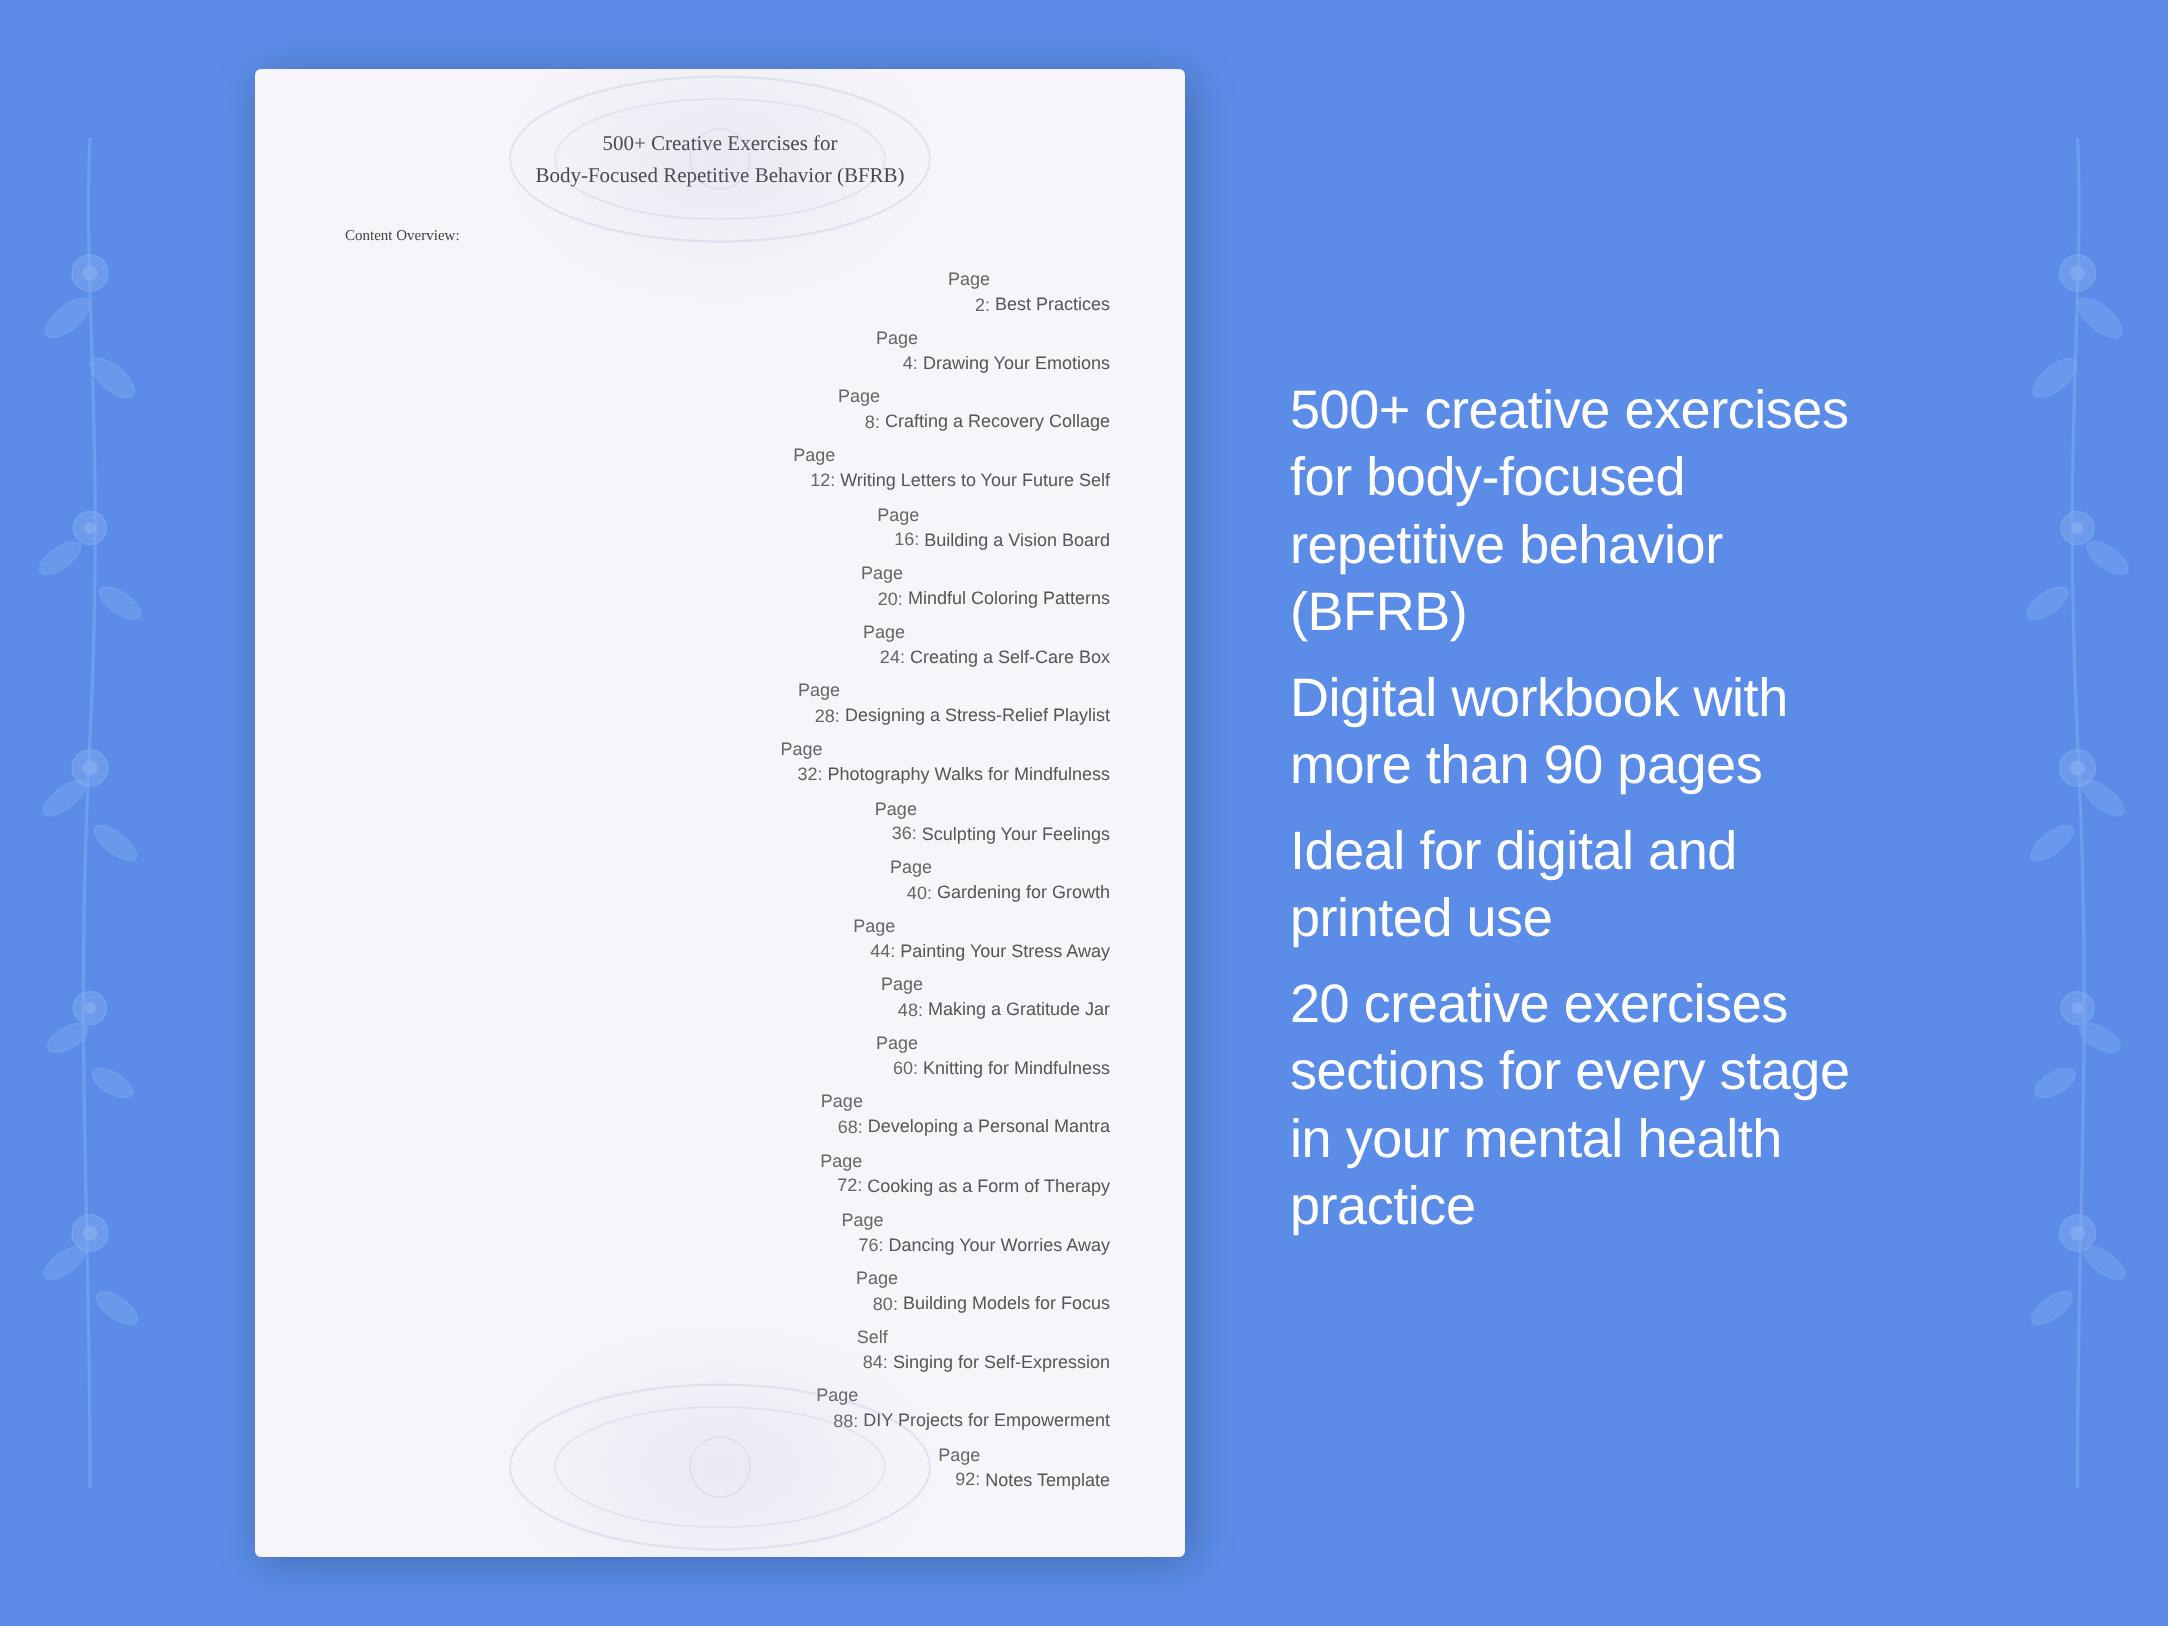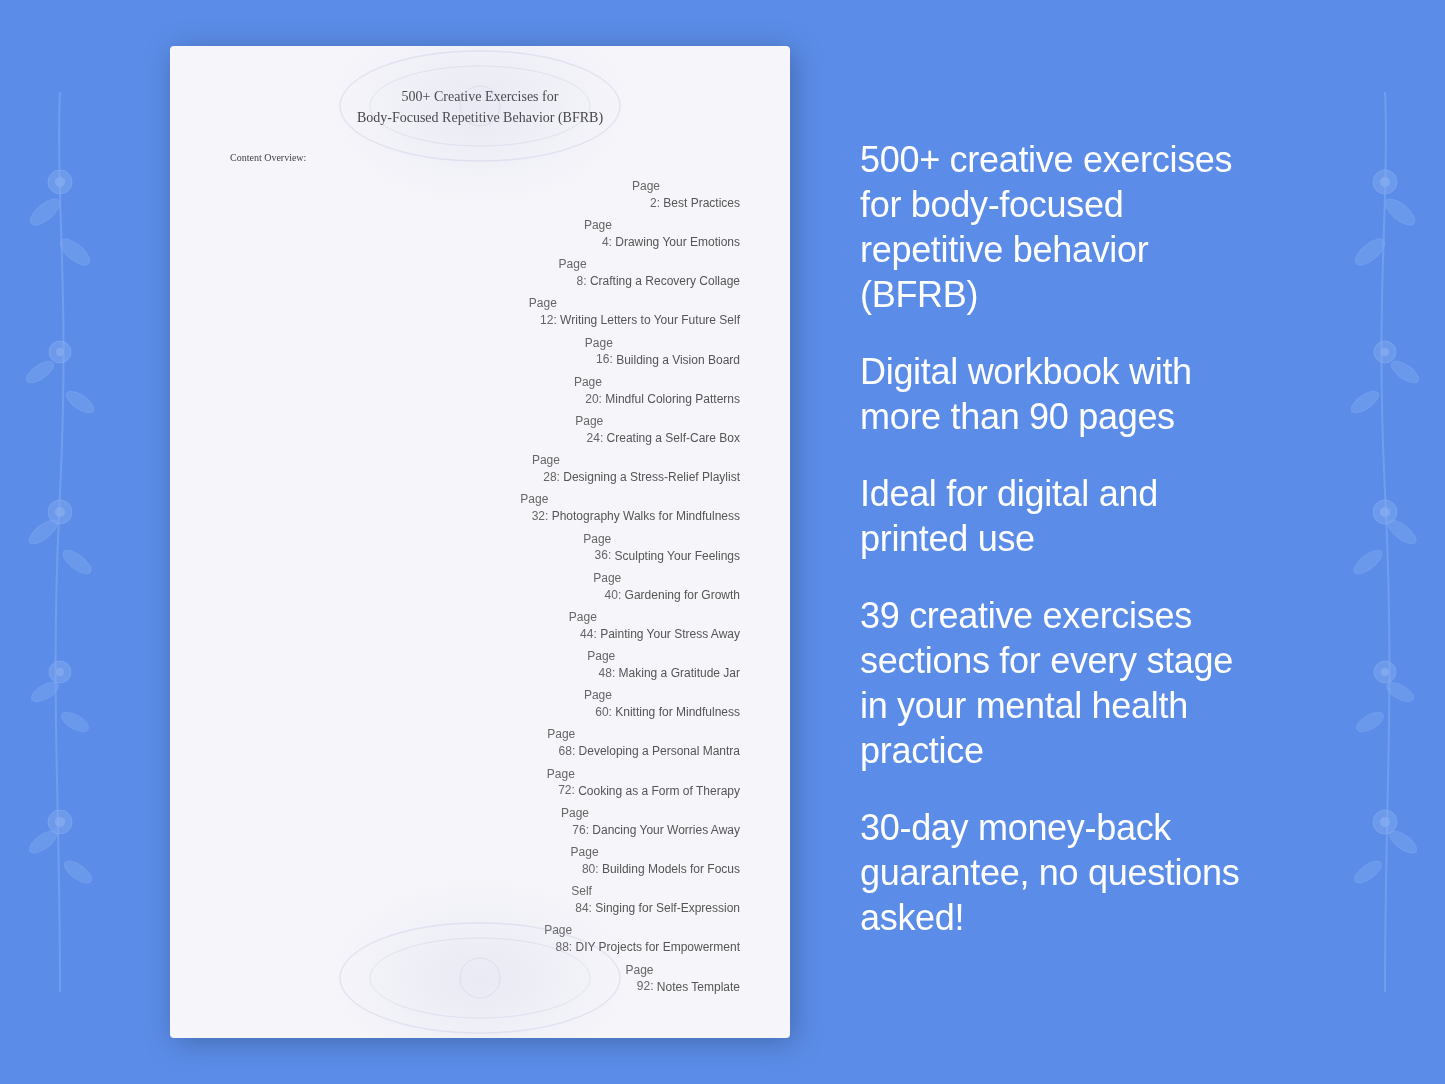--- a/index.html
+++ b/index.html
@@ -117,21 +117,21 @@
       color: #666;
     }
 
     
     .info-panel {
       flex: 1;
       padding: 40px 60px 40px 60px;
       display: flex;
       flex-direction: column;
       justify-content: center;
-      gap: 24px;
+      gap: 4px;
     }
 
     .info-block {
       margin-bottom: 8px;
     }
 
     .info-text {
       font-family: 'Arial', sans-serif;
       font-size: 36px;
       font-weight: 300;
@@ -240,24 +240,21 @@
 <div class="info-block">
       <p class="info-text">500+ creative exercises for body-focused repetitive behavior (BFRB)</p>
     </div>
     <div class="info-block">
       <p class="info-text">Digital workbook with more than 90 pages</p>
     </div>
     <div class="info-block">
       <p class="info-text">Ideal for digital and printed use</p>
     </div>
     <div class="info-block">
-      <p class="info-text">39 creative exercises sections for every stage in your mental health practice</p>
-    </div>
-    <div class="info-block">
-      <p class="info-text">30-day money-back guarantee, no questions asked!</p>
+      <p class="info-text">20 creative exercises sections for every stage in your mental health practice</p>
     </div>
   </div>
 
 <div class="floral-right">
   <svg class="floral-svg" viewBox="0 0 90 900" xmlns="http://www.w3.org/2000/svg">
     <path d="M45 900 C45 700 55 600 45 400 C35 200 50 100 45 0" class="floral-stem" stroke-width="2.5"></path>
     <ellipse cx="60" cy="120" rx="18" ry="8" transform="rotate(40 60 120)" class="floral-leaf"></ellipse>
     <ellipse cx="30" cy="160" rx="18" ry="8" transform="rotate(-40 30 160)" class="floral-leaf"></ellipse>
     <circle cx="45" cy="90" r="12" class="floral-flower"></circle>
     <circle cx="45" cy="90" r="5" fill="rgba(220,235,255,0.7)"></circle>

